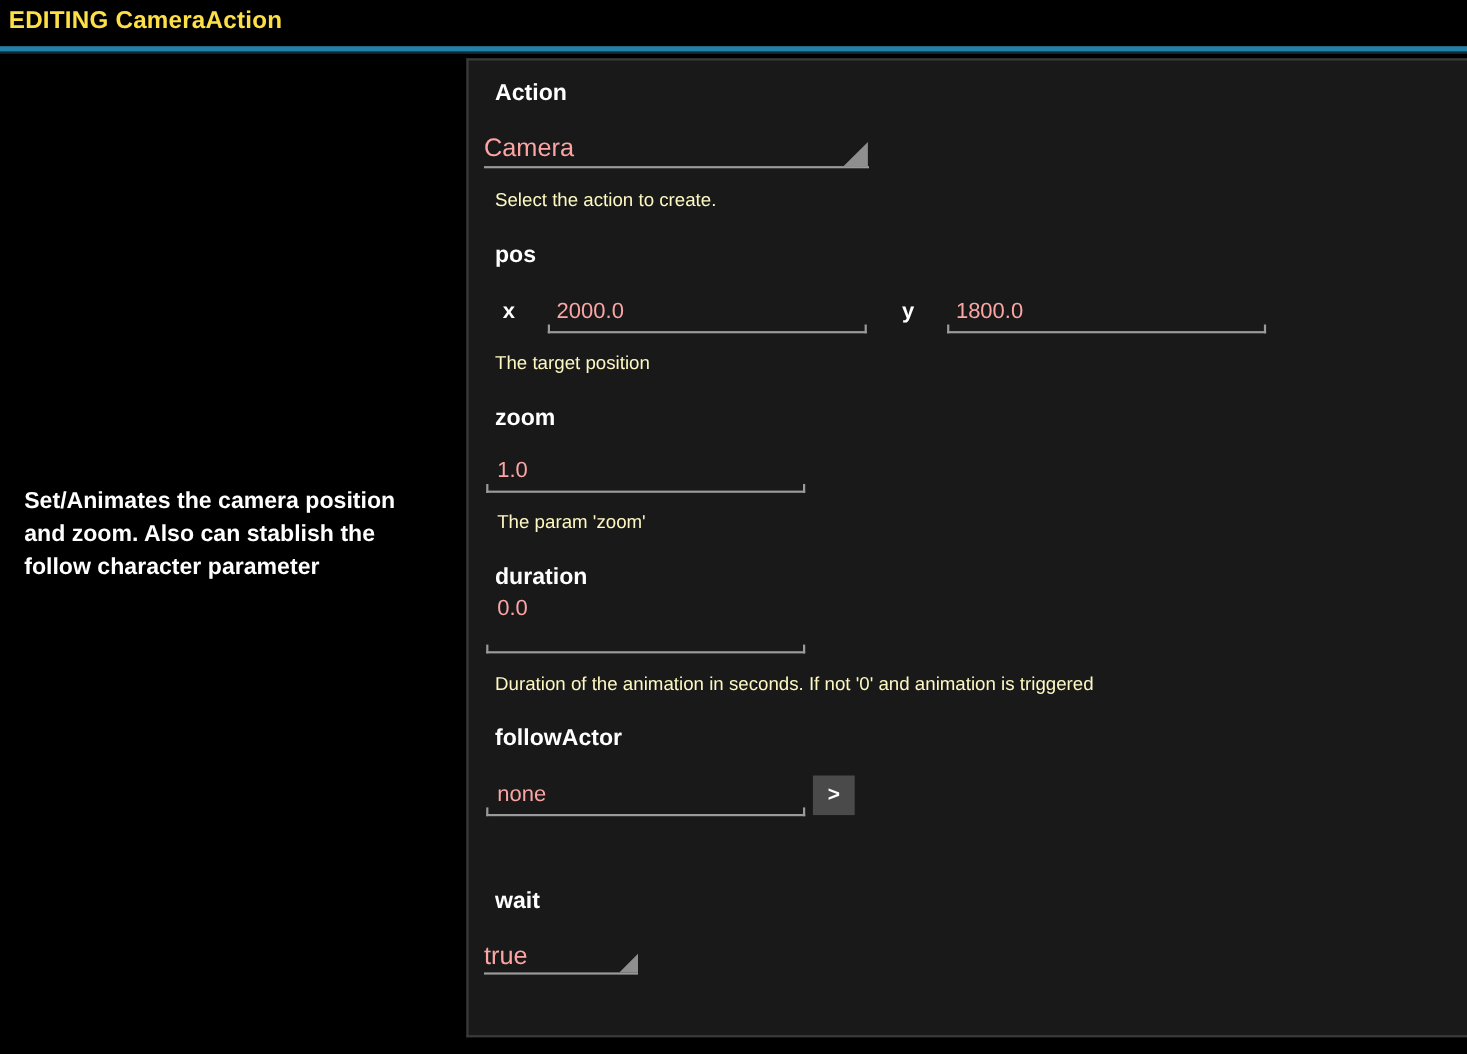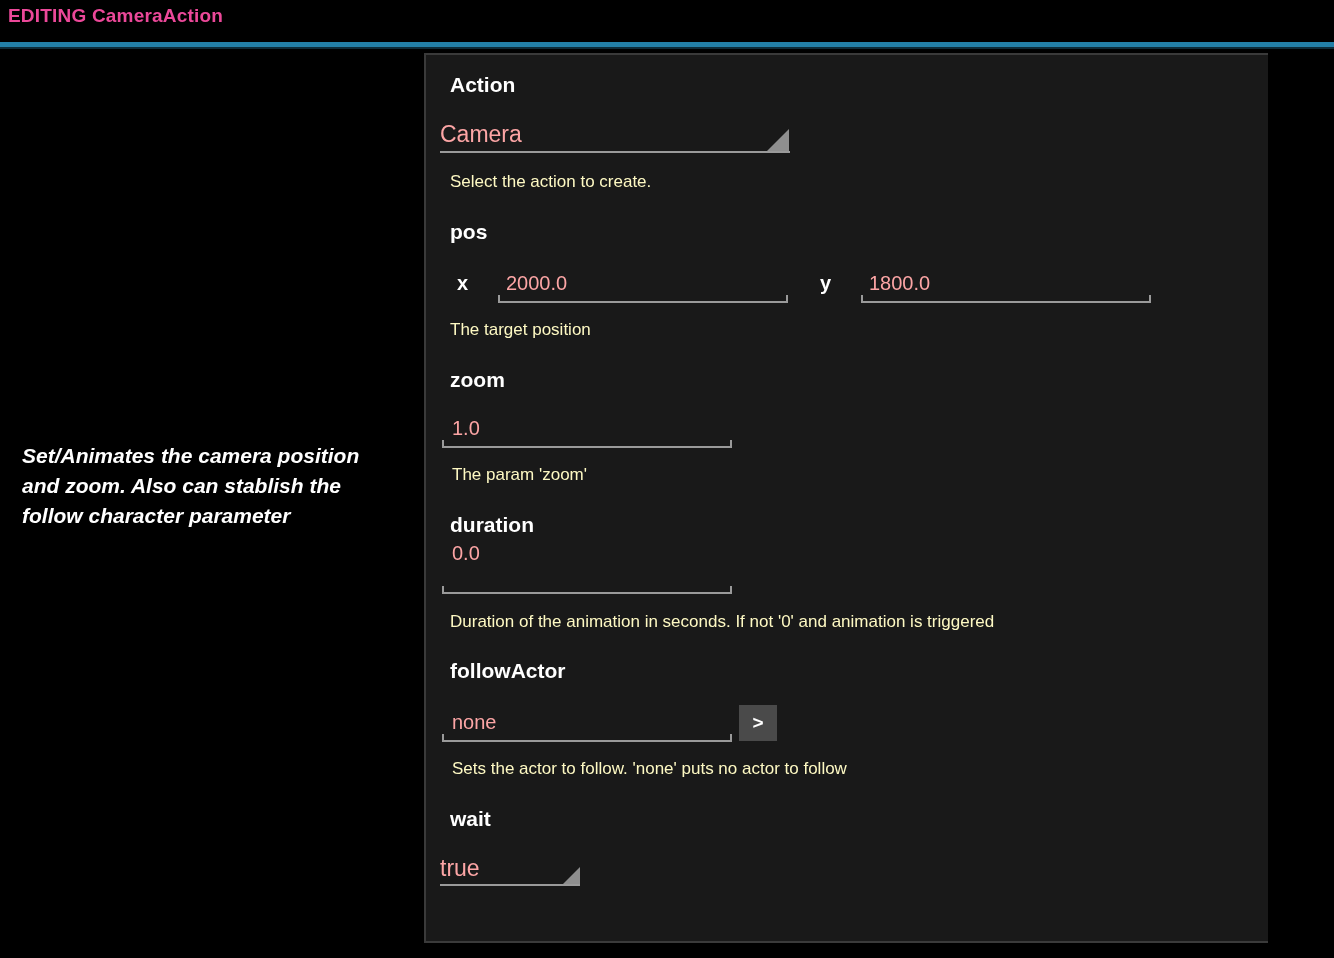--- a/index.html
+++ b/index.html
@@ -20,23 +20,23 @@
     position: absolute;
     left: 0; top: 0;
     width: 1334px;
     height: 42px;
     background: #000000;
   }
   .titlebar-text {
     position: absolute;
     left: 8px;
     top: 5px;
-    font-size: 19px;
-    font-weight: bold;
-    color: #ec4899;
+    font-size: 22px;
+    font-weight: bold;
+    color: #fde047;
     letter-spacing: 0.2px;
     white-space: nowrap;
   }
   .title-rule {
     position: absolute;
     left: 0;
     top: 42px;
     width: 1334px;
     height: 5px;
     background: #2380A8;
@@ -51,39 +51,38 @@
   }
 
   
   .desc-panel {
     position: absolute;
     left: 0;
     top: 49px;
     width: 424px;
     height: 754px;
     background: #000000;
-    font-style: italic;
   }
   .desc-text {
     position: absolute;
     left: 22px;
     top: 392px;
     width: 380px;
     font-size: 21px;
     font-weight: bold;
     line-height: 30px;
     color: #FFFFFF;
   }
 
   
   .form-panel {
     position: absolute;
     left: 424px;
     top: 53px;
-    width: 844px;
+    width: 910px;
     height: 890px;
     background: #191919;
     border-left: 2px solid #3a3a3a;
     border-top: 2px solid #3a3a3a;
     border-bottom: 2px solid #3a3a3a;
     box-sizing: border-box;
   }
 
   .field-label {
     position: absolute;
@@ -200,20 +199,19 @@
 
   <div class="field-label" style="left:24px; top:458px;">duration</div>
   <div class="value-text" style="left:26px; top:487px;">0.0</div>
   <div class="underline" style="left:16px; top:531px; width:290px;"></div>
   <div class="help-text" style="left:24px; top:557px;">Duration of the animation in seconds. If not '0' and animation is triggered</div>
 
   <div class="field-label" style="left:24px; top:604px;">followActor</div>
   <div class="value-text" style="left:26px; top:656px;">none</div>
   <div class="underline" style="left:16px; top:679px; width:290px;"></div>
   <button class="pick-btn" style="left:313px; top:650px;">&gt;</button>
-  <div class="help-text" style="left:26px; top:704px;">Sets the actor to follow. 'none' puts no actor to follow</div>
 
   <div class="field-label" style="left:24px; top:752px;">wait</div>
   <div class="value-text" style="left:14px; top:800px; font-size:23px;">true</div>
   <div class="underline-plain" style="left:14px; top:829px; width:140px;"></div>
   <div class="dd-arrow small" style="left:137px; top:812px;"></div>
 
 </div>
 
 </body></html>

